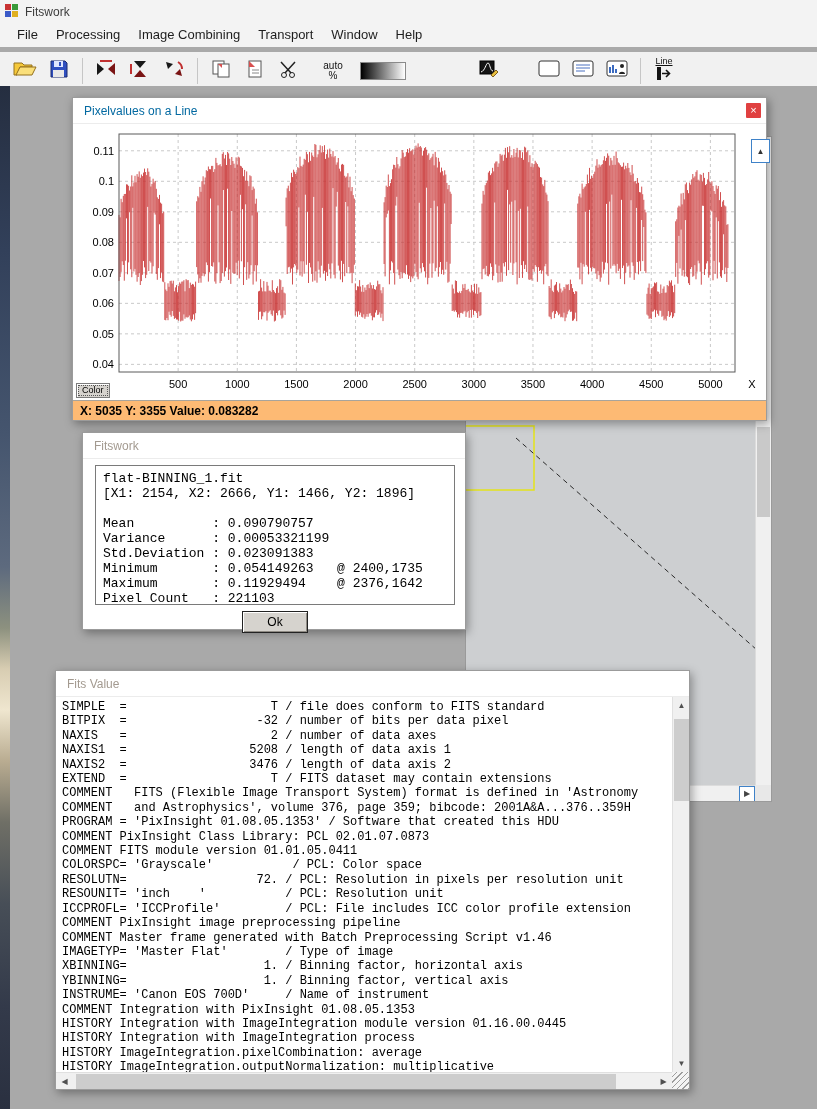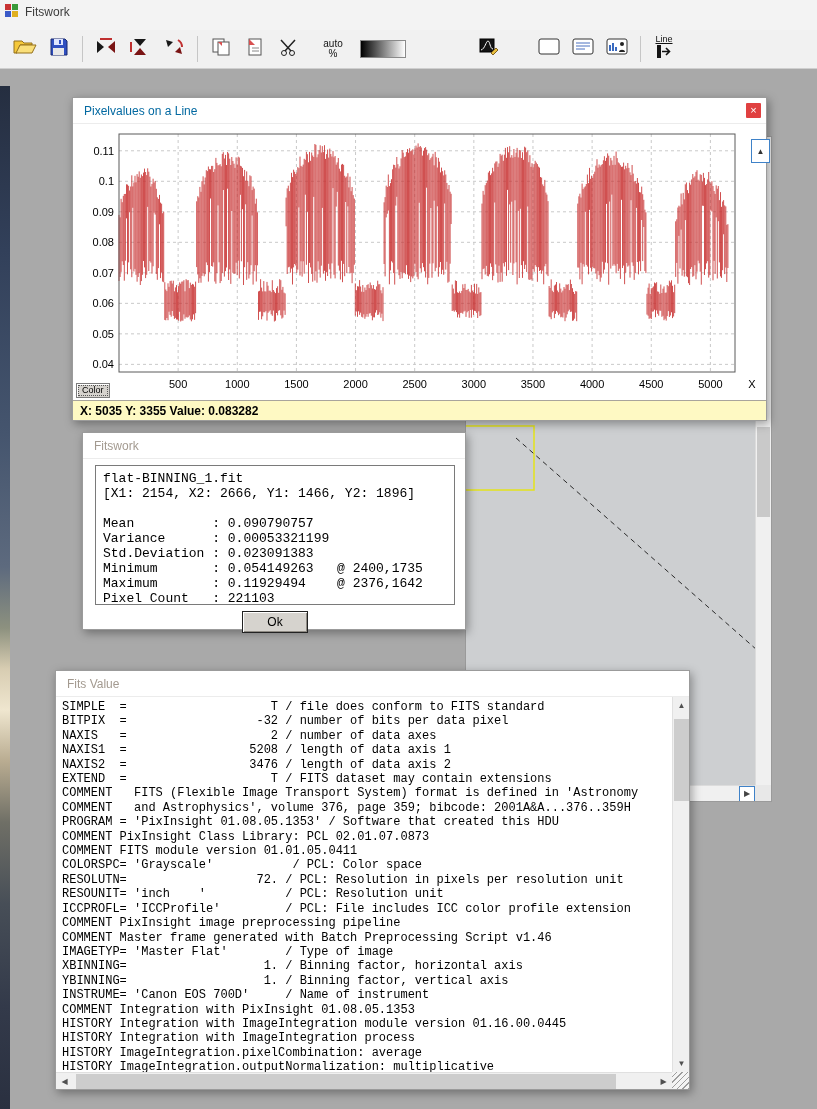--- a/index.html
+++ b/index.html
@@ -5,21 +5,21 @@
   *{margin:0;padding:0;box-sizing:border-box;}
   html,body{background:#8f8f8f;}
   body{font-family:"Liberation Sans",sans-serif;}
   #screen{position:relative;width:817px;height:1109px;overflow:hidden;background:#a9a9a9;}
 
   
   .titlebar{position:absolute;left:0;top:0;width:817px;height:24px;background:#f3f3f3;display:flex;align-items:center;gap:6px;padding-left:4px;}
   .titlebar .t{font-size:12px;color:#3c3c3c;}
   .menubar{position:absolute;left:0;top:24px;width:817px;height:23px;background:#f3f3f3;display:flex;padding-left:8px;}
   .menu-item{font-size:13px;color:#1d1d1d;padding:3px 9px;cursor:default;}
-  .toolbar{position:absolute;left:0;top:30px;width:817px;height:39px;background:#f1f1f1;border-bottom:1px solid #cfcfcf;display:flex;align-items:center;padding-left:8px;}
+  .toolbar{position:absolute;left:0;top:52px;width:817px;height:39px;background:#f1f1f1;border-bottom:1px solid #cfcfcf;display:flex;align-items:center;padding-left:8px;}
   .tb{width:34px;height:34px;display:flex;flex-direction:column;align-items:center;justify-content:center;cursor:default;}
   .sep{width:1px;height:26px;background:#c6c6c6;margin:0 6px;}
   .gap10{width:10px;}.gap26{width:26px;}.gap40{width:40px;}
   .autopct{font-size:10px;line-height:10px;color:#111;text-align:center;}
   .gradbox{width:46px;height:18px;border:1px solid #8a8a8a;background:linear-gradient(to right,#000,#fff);}
   .exitlbl{font-size:9px;color:#111;text-decoration:underline;line-height:9px;}
 
   
   .client{position:absolute;left:0;top:86px;width:817px;height:1023px;background:#a9a9a9;overflow:hidden;}
   .wallpaper{position:absolute;left:0;top:0;width:10px;height:1023px;
@@ -42,21 +42,21 @@
   .ttl{font-size:12px;}
   .ttl.active{color:#0369a1;}
   .ttl.inactive{color:#a39a90;}
   .closebtn{position:absolute;right:5px;top:5px;width:15px;height:15px;background:#e04040;color:#fff;font-size:11px;line-height:14px;text-align:center;border-radius:1px;}
 
   
   #pixel-window{left:72px;top:11px;width:695px;height:324px;z-index:10;}
   .chartwrap{position:relative;width:693px;height:276px;background:#fff;}
   .tick{font-size:11px;fill:#000;font-family:"Liberation Sans",sans-serif;}
   .copybtn{position:absolute;left:3px;bottom:2px;height:15px;padding:0 5px;font-size:9px;line-height:13px;background:#d6d3ce;border:1px solid #7c7c7c;box-shadow:inset 1px 1px 0 #fff;outline:1px dotted #555;outline-offset:-3px;color:#000;}
-  .statusbar{height:20px;background:#fef9c3;border-top:1px solid #a8a49c;display:flex;align-items:center;padding-left:7px;font-size:12px;font-weight:700;color:#000;}
+  .statusbar{height:20px;background:#fdba74;border-top:1px solid #a8a49c;display:flex;align-items:center;padding-left:7px;font-size:12px;font-weight:700;color:#000;}
 
   
   #stats-dialog{left:82px;top:346px;width:384px;height:198px;z-index:20;}
   .statsbox{position:absolute;left:12px;top:32px;width:360px;height:140px;border:1px solid #7a7a7a;background:#fff;padding:5px 8px 0 7px;overflow:hidden;}
   .mono{font-family:"Liberation Mono","DejaVu Sans Mono",monospace;font-size:13px;line-height:15px;white-space:pre;color:#000;} 
   .ok-button{position:absolute;left:159px;top:178px;width:66px;height:22px;background:#d6d3ce;border:1px solid #222;box-shadow:inset 1px 1px 0 #fff, inset -1px -1px 0 #8f8b84;font-size:12px;text-align:center;line-height:20px;color:#000;}
 
   
   #fits-window{left:55px;top:584px;width:635px;height:420px;z-index:30;}
   .fitsbody{position:absolute;left:0;top:26px;right:17px;bottom:17px;background:#fff;overflow:hidden;padding:3px 0 8px 6px;}

